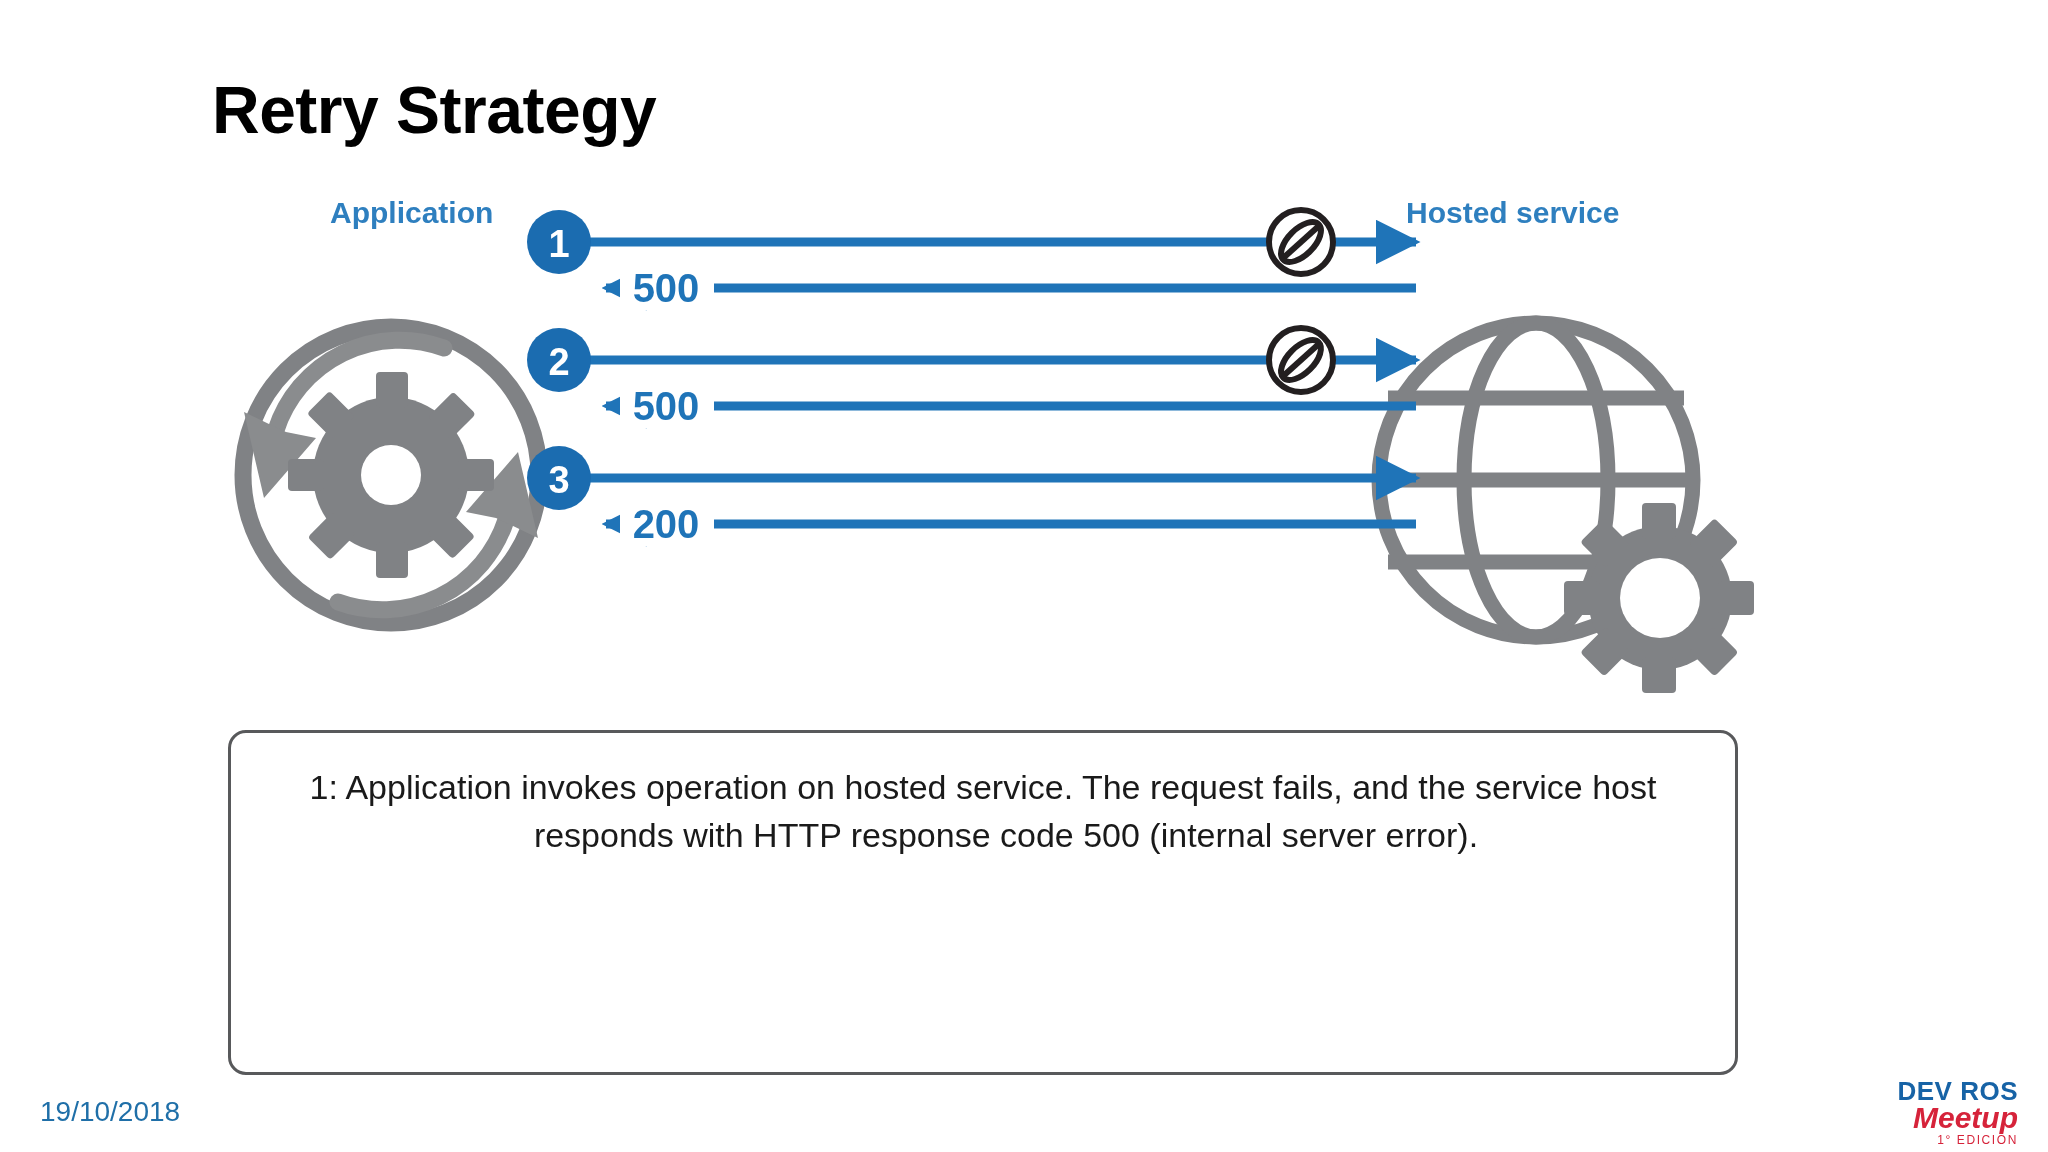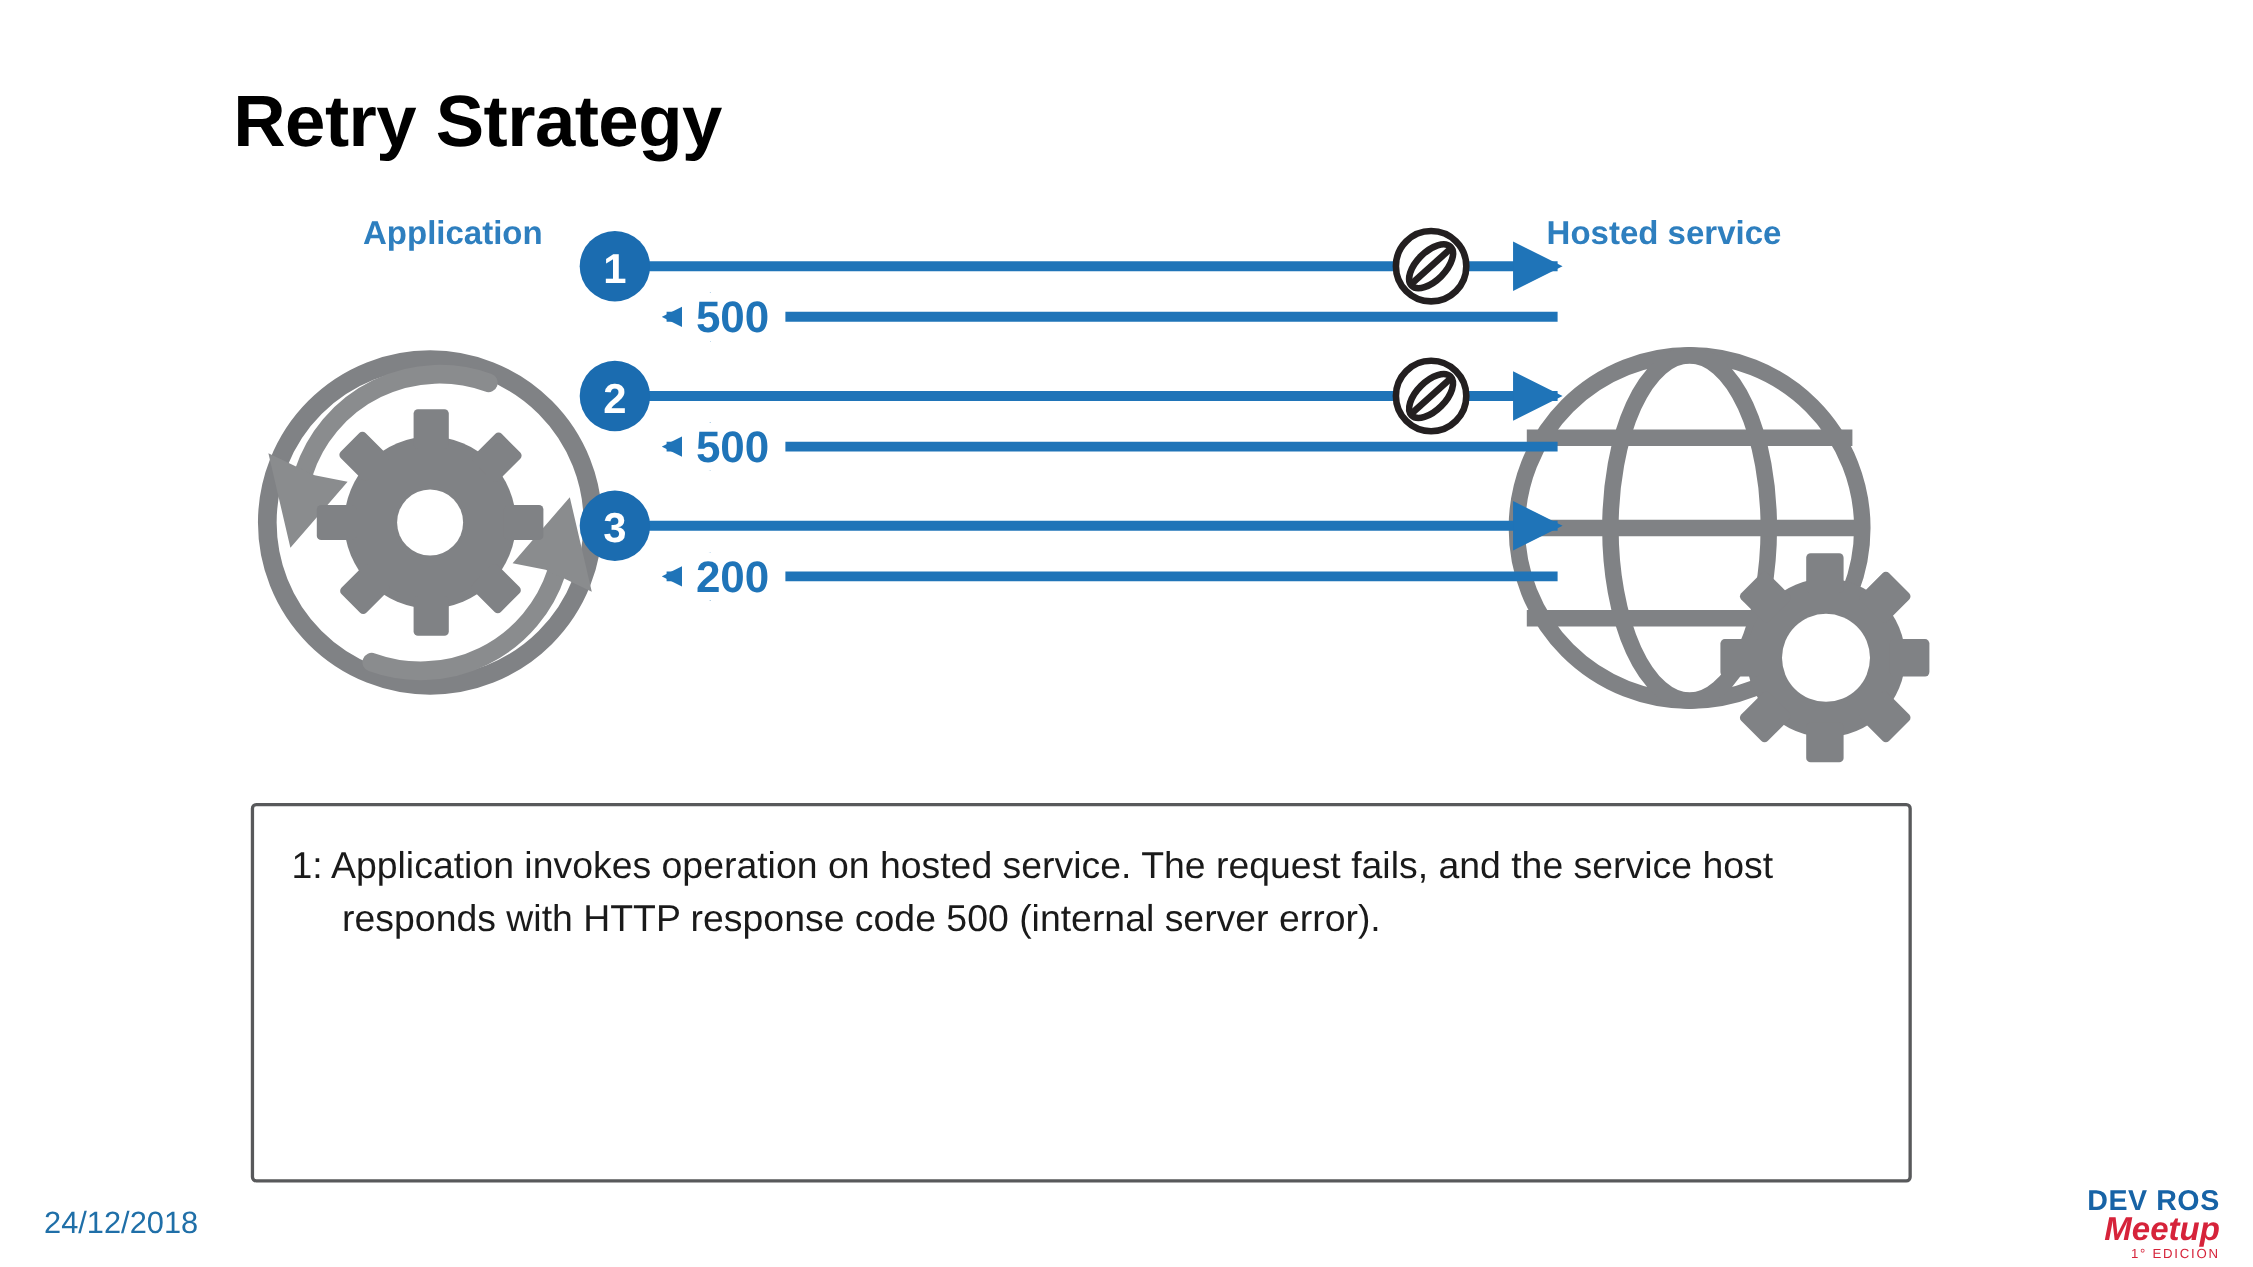--- a/index.html
+++ b/index.html
@@ -54,23 +54,24 @@
   }
 
   
   #caption-box {
     position: absolute;
     left: 228px;
     top: 730px;
     width: 1510px;
     height: 345px;
     border: 3px solid #58595B;
-    border-radius: 5px;
+    border-radius: 18px;
     box-sizing: border-box;
     background: #ffffff;
+    text-align: center;
   }
   #caption-list {
     margin: 0;
     padding: 30px 34px 0 34px;
     list-style: none;
   }
   #caption-list li {
     font-size: 34px;
     line-height: 48px;
     color: #1a1a1a;
@@ -218,19 +219,19 @@
     <text x="343" y="313" text-anchor="middle" font-size="38" font-weight="bold" fill="#ffffff" font-family="Liberation Sans, sans-serif">3</text>
   </svg>
 </div>
 
 <div id="caption-box">
   <ul id="caption-list">
     <li>1: Application invokes operation on hosted service. The request fails, and the service host responds with HTTP response code 500 (internal server error).</li>
   </ul>
 </div>
 
-<div id="footer-date">24/12/2018</div>
+<div id="footer-date">19/10/2018</div>
 
 <div id="logo">
   <div id="logo-top">DEV ROS</div>
   <div id="logo-mid">Meetup</div>
   <div id="logo-bot">1° EDICION</div>
 </div>
 
 </body></html>

